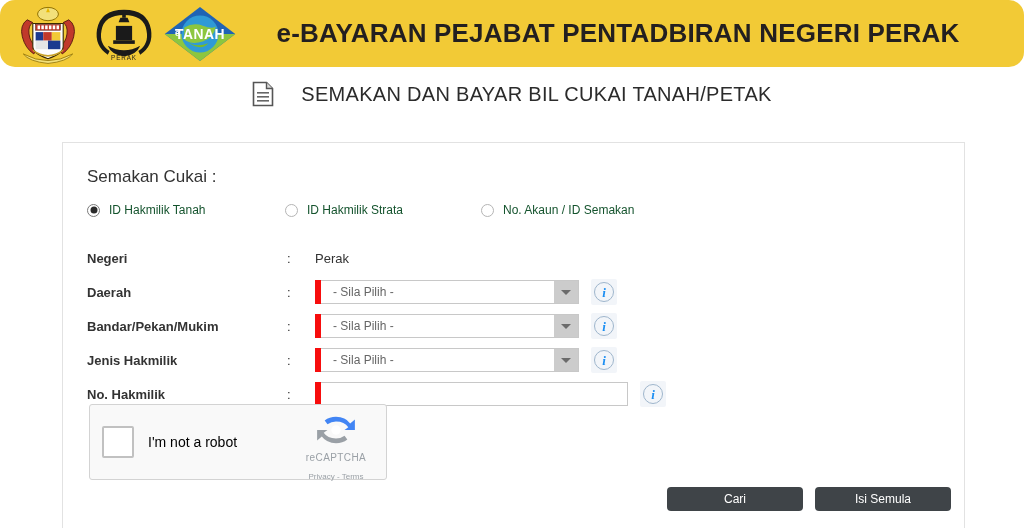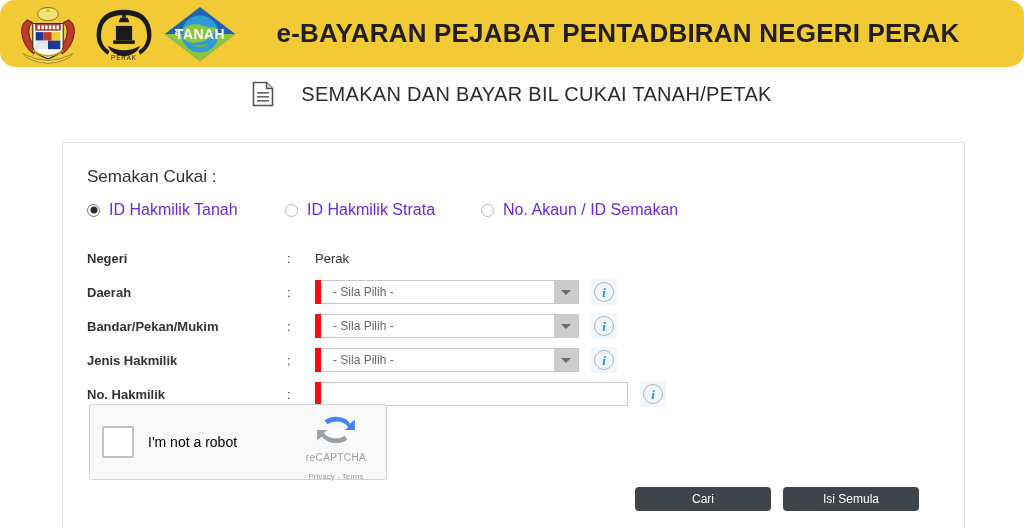--- a/index.html
+++ b/index.html
@@ -46,21 +46,21 @@
   .radio-opt:nth-child(2){width:196px;}
   .radio{
     width:13px;height:13px;border-radius:50%;border:1px solid #b5b5b5;background:#fff;
     box-sizing:border-box;position:relative;flex:none;margin-right:9px;
   }
   .radio.checked{border-color:#7a7a7a;}
   .radio.checked::after{
     content:"";position:absolute;left:50%;top:50%;width:7px;height:7px;border-radius:50%;
     background:#2b2b2b;transform:translate(-50%,-50%);
   }
-  .radio-label{font-size:16px;color:#6d28d9;white-space:nowrap;}
+  .radio-label{font-size:12px;color:#14532d;white-space:nowrap;}
 
   
   .frow{display:flex;align-items:center;height:34px;margin-bottom:0;}
   .frow + .frow{margin-top:0;}
   .flabel{width:200px;font-size:13px;font-weight:bold;color:#333;flex:none;}
   .fcolon{width:28px;font-size:13px;color:#333;flex:none;}
   .fstatic{font-size:13px;color:#333;}
 
   .field-wrap{display:flex;align-items:center;}
   .reqbar{width:6px;height:24px;background:#f70d0d;flex:none;}
@@ -290,17 +290,17 @@
         <path d="M22 32 q-10 0 -15 -7 l-5 4 l0 -11 l11 0 l-4 3 q4 6 13 6 q5 0 9 -3 l3 4 q-5 4 -12 4z" fill="#9aa0a6"></path>
         <circle cx="22" cy="18" r="5" fill="#ffffff"></circle>
       </svg>
       <span class="rc-name">reCAPTCHA</span>
       <span class="rc-links">
         <span>Privacy</span><span> - </span><span>Terms</span>
       </span>
     </span>
   </div>
 
-  <div class="btn-row" style="left:572px;top:344px;position:absolute;">
+  <div class="btn-row" style="left:604px;top:344px;position:absolute;">
     <button class="btn">Cari</button>
     <button class="btn">Isi Semula</button>
   </div>
 </div>
 
 </body></html>

